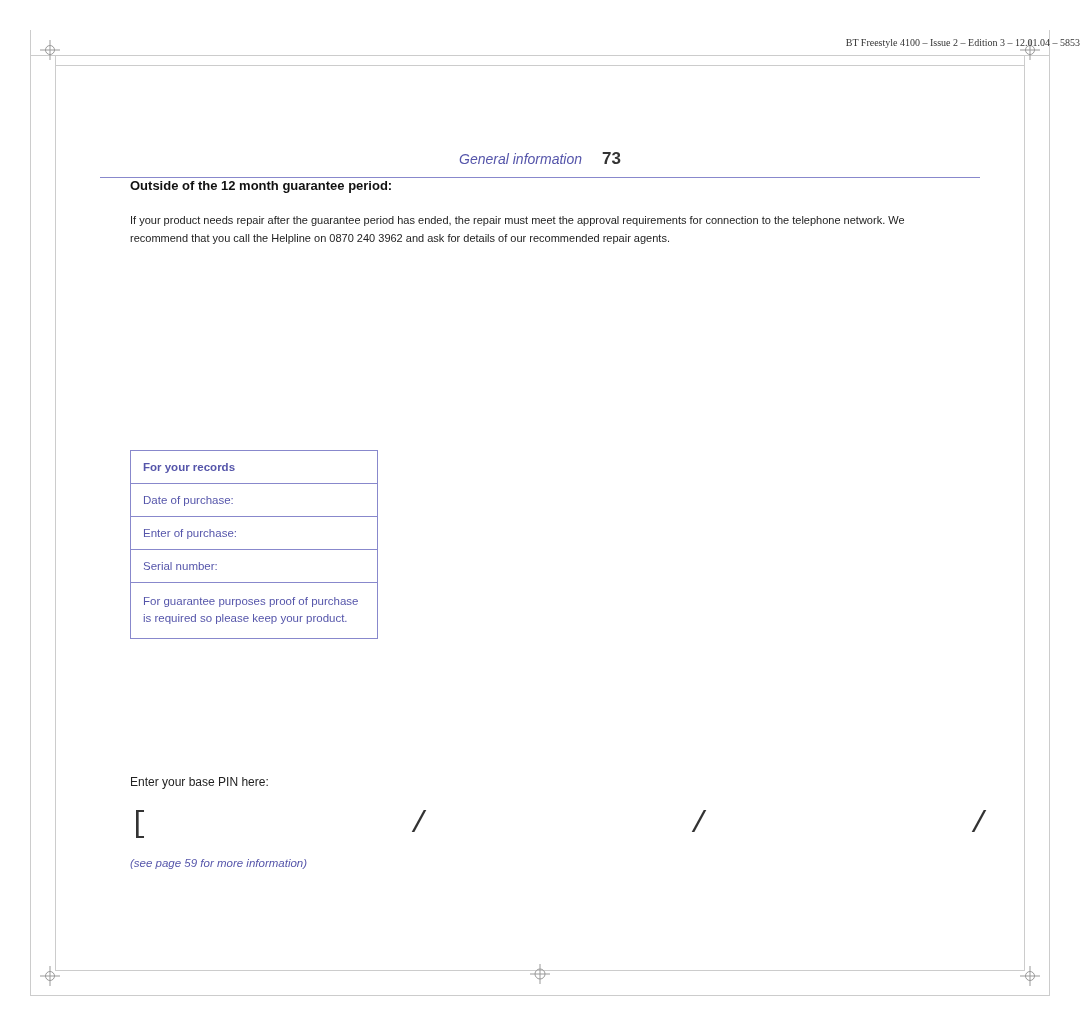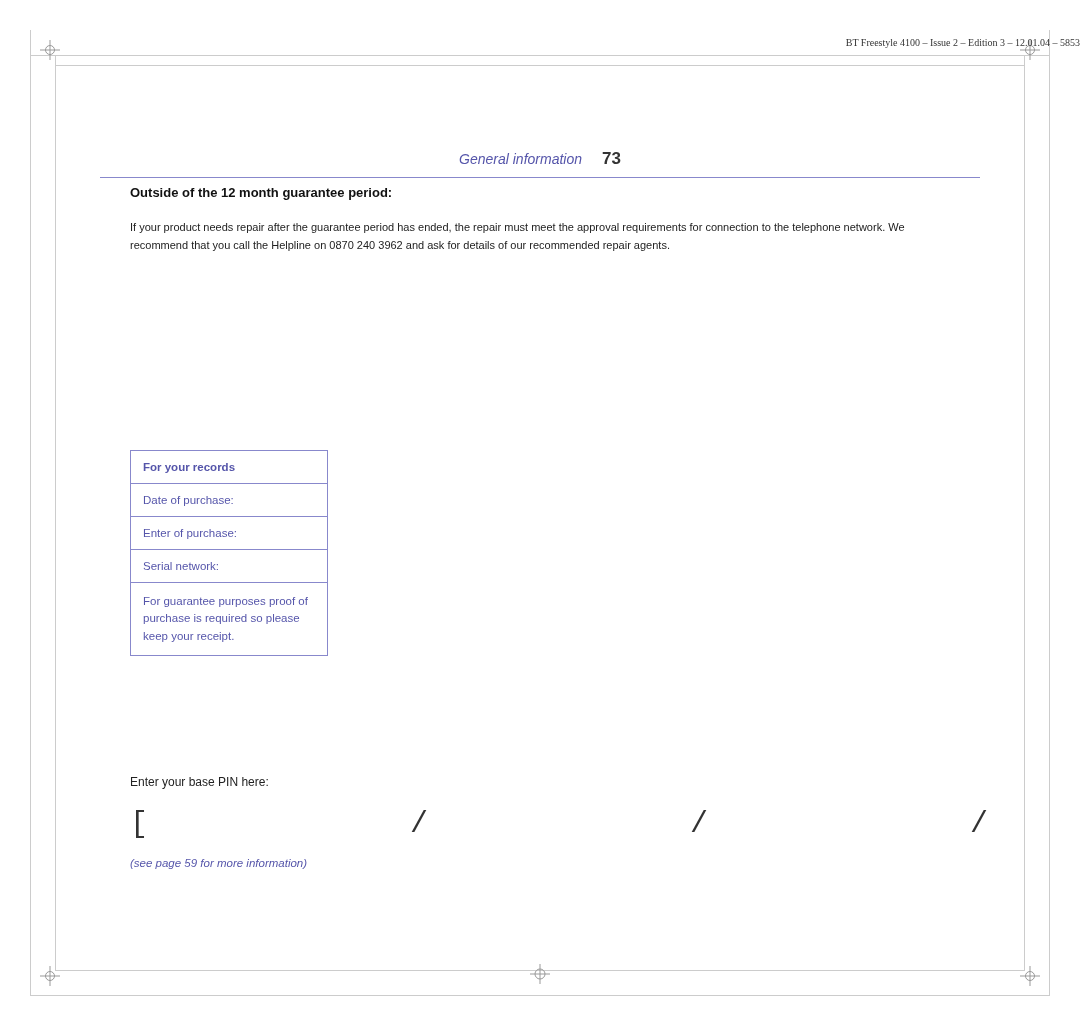--- a/index.html
+++ b/index.html
@@ -201,21 +201,21 @@
 
     .section-page-number {
       color: #333;
       font-size: 17px;
       font-weight: bold;
     }
 
     
     .main-content {
       position: absolute;
-      top: 185px;
+      top: 178px;
       left: 130px;
       right: 130px;
     }
 
     .guarantee-heading {
       font-size: 13px;
       font-weight: bold;
       color: #111;
       margin-bottom: 18px;
     }
@@ -224,21 +224,21 @@
       font-size: 11px;
       color: #222;
       line-height: 1.65;
     }
 
     
     .records-box {
       position: absolute;
       top: 450px;
       left: 130px;
-      width: 198px;
+      width: 248px;
       border: 1px solid #8888cc;
     }
 
     .records-box-row {
       padding: 10px 12px;
       font-size: 11.5px;
       color: #5555aa;
       border-bottom: 1px solid #8888cc;
     }
 
@@ -323,23 +323,23 @@
 
   <div class="records-box">
     <div class="records-box-row header-row">For your records</div>
     <div class="records-box-row">
       <span>Date of purchase:</span>
     </div>
     <div class="records-box-row">
       <span>Enter of purchase:</span>
     </div>
     <div class="records-box-row">
-      <span>Serial network:</span>
+      <span>Serial number:</span>
     </div>
-    <div class="records-box-row last-row">For guarantee purposes proof of purchase is required so please keep your receipt.</div>
+    <div class="records-box-row last-row">For guarantee purposes proof of purchase is required so please keep your product.</div>
   </div>
 
   <div class="pin-section">
     <p class="pin-label">Enter your base PIN here:</p>
     <div class="pin-display">
       [&nbsp;&nbsp;&nbsp;&nbsp;&nbsp;&nbsp;/&nbsp;&nbsp;&nbsp;&nbsp;&nbsp;&nbsp;/&nbsp;&nbsp;&nbsp;&nbsp;&nbsp;&nbsp;/&nbsp;&nbsp;&nbsp;&nbsp;&nbsp;&nbsp;]
     </div>
     <p class="pin-note">(see page 59 for more information)</p>
   </div>
 

